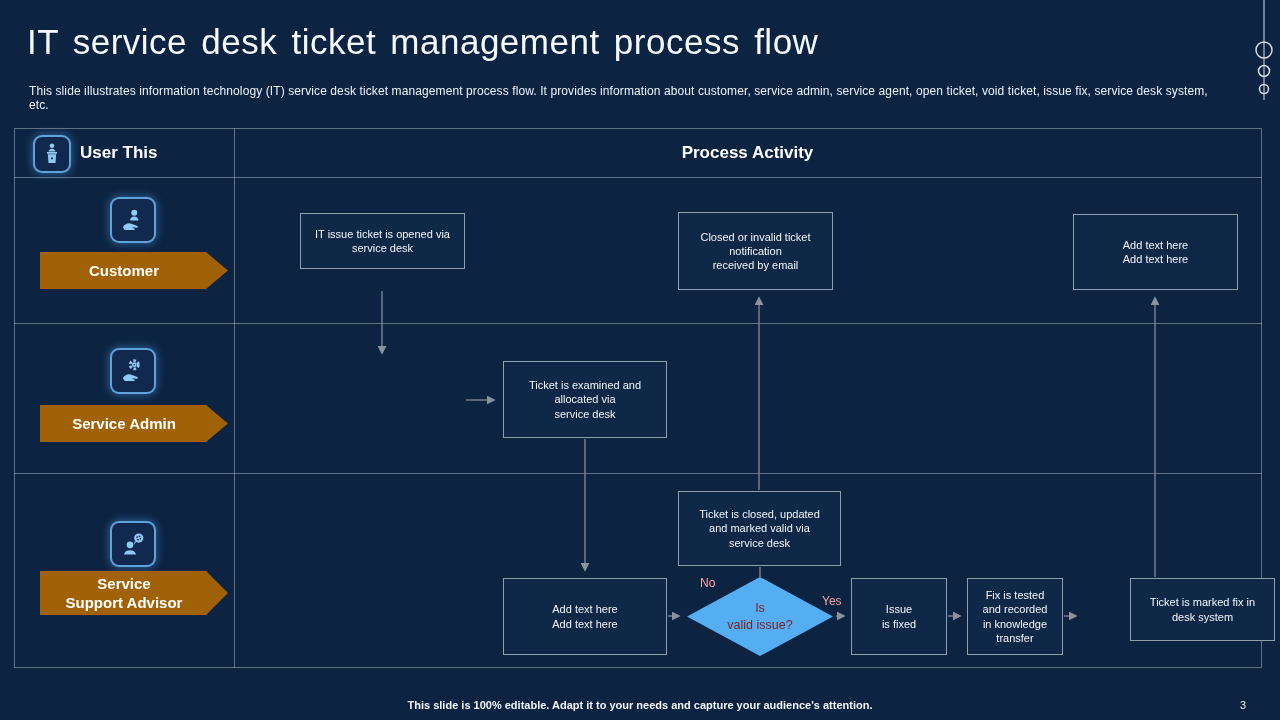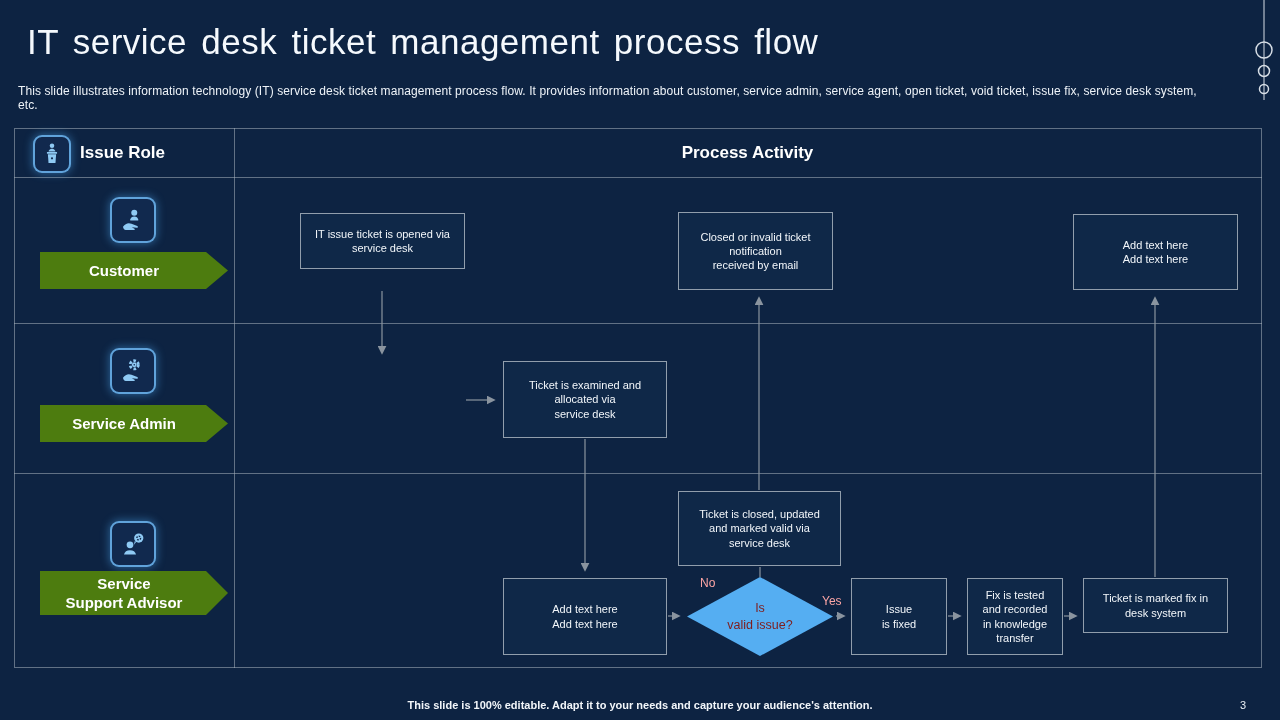--- a/index.html
+++ b/index.html
@@ -2,21 +2,21 @@
 <html><head>
 <meta charset="utf-8">
 <style>
   * { margin:0; padding:0; box-sizing:border-box; }
   html,body { width:1280px; height:720px; overflow:hidden; }
   body { font-family:"Liberation Sans", sans-serif; background:#0d2342; color:#fff; position:relative; }
   .slide { position:absolute; inset:0; width:1280px; height:720px; background:#0d2342; }
 
   
   .title { position:absolute; left:27px; top:22px; font-size:35px; font-weight:500; color:#f5f9fd; letter-spacing:.5px; word-spacing:4px; }
-  .subtitle { position:absolute; left:18px; top:84px; width:1190px; font-size:12px; font-weight:400; color:#eef3f8; letter-spacing:.1px; }
+  .subtitle { position:absolute; left:29px; top:84px; width:1190px; font-size:12px; font-weight:400; color:#eef3f8; letter-spacing:.1px; }
   .deco { position:absolute; right:2px; top:0; }
 
   
   .grid-outer { position:absolute; left:14px; top:128px; width:1248px; height:540px; border:1px solid rgba(168,178,190,.55); }
   .grid-v { position:absolute; left:234px; top:128px; width:1px; height:540px; background:rgba(168,178,190,.55); }
   .grid-h { position:absolute; left:14px; width:1248px; height:1px; background:rgba(168,178,190,.55); }
   #gh1 { top:177px; } #gh2 { top:323px; } #gh3 { top:473px; }
 
   .col-head { position:absolute; font-size:17px; font-weight:700; color:#ffffff; }
   #head-role { left:80px; top:143px; }
@@ -24,37 +24,37 @@
 
   
   .tile { position:absolute; background:#11294e; border:2px solid rgba(110,185,245,.85); border-radius:9px; box-shadow:0 0 9px 1px rgba(77,169,239,.45); display:flex; align-items:center; justify-content:center; }
   .tile svg { display:block; }
   #tile-header { left:33px; top:135px; width:38px; height:38px; }
   #tile-customer { left:110px; top:197px; width:46px; height:46px; }
   #tile-admin { left:110px; top:348px; width:46px; height:46px; }
   #tile-advisor { left:110px; top:521px; width:46px; height:46px; }
 
   
-  .banner { position:absolute; left:40px; width:188px; background:#4d7c0f; clip-path:polygon(0 0,166px 0,100% 50%,166px 100%,0 100%); display:flex; align-items:center; justify-content:center; font-size:15px; font-weight:700; color:#ffffff; text-align:center; white-space:pre-line; line-height:1.3; padding-right:20px; }
+  .banner { position:absolute; left:40px; width:188px; background:#a16207; clip-path:polygon(0 0,166px 0,100% 50%,166px 100%,0 100%); display:flex; align-items:center; justify-content:center; font-size:15px; font-weight:700; color:#ffffff; text-align:center; white-space:pre-line; line-height:1.3; padding-right:20px; }
   #banner-customer { top:252px; height:37px; }
   #banner-admin { top:405px; height:37px; }
   #banner-advisor { top:571px; height:44px; }
 
   
   .fbox { position:absolute; background:#0f2848; border:1px solid rgba(178,188,198,.8); display:flex; align-items:center; justify-content:center; text-align:center; font-size:11px; line-height:1.3; color:#f2f6fa; white-space:pre-line; padding:4px; }
   #box-a { left:300px; top:213px; width:165px; height:56px; }
   #box-b { left:678px; top:212px; width:155px; height:78px; }
   #box-c { left:1073px; top:214px; width:165px; height:76px; }
   #box-d { left:300px; top:361px; width:165px; height:77px; }
   #box-e { left:503px; top:361px; width:164px; height:77px; }
   #box-f { left:678px; top:491px; width:163px; height:75px; }
   #box-g { left:503px; top:578px; width:164px; height:77px; }
   #box-h { left:851px; top:578px; width:96px;  height:77px; }
   #box-i { left:967px; top:578px; width:96px;  height:77px; }
-  #box-j { left:1083px; top:578px; width:145px; height:55px; }
+  #box-j { left:1130px; top:578px; width:145px; height:63px; }
 
   .diamond { position:absolute; left:687px; top:577px; width:146px; height:79px; background:#55aef2; clip-path:polygon(50% 0,100% 50%,50% 100%,0 50%); display:flex; align-items:center; justify-content:center; text-align:center; font-size:12.5px; line-height:1.3; color:#7f1d1d; white-space:pre-line; }
 
   .branch-label { position:absolute; font-size:12px; color:#fca5a5; }
   #label-no  { left:700px; top:576px; }
   #label-yes { left:822px; top:594px; }
 
   .connectors { position:absolute; left:0; top:0; pointer-events:none; }
 
   
@@ -84,21 +84,21 @@
 
   <div class="tile" id="tile-header">
     <svg width="26" height="26" viewBox="0 0 24 24" fill="#8fcaf4">
       <circle cx="12" cy="4.4" r="2.1"></circle>
       <path d="M9.2 8.8c.6-1 1.6-1.6 2.8-1.6s2.2.6 2.8 1.6l.4.8H8.8z"></path>
       <rect x="7.3" y="10.2" width="9.4" height="1.5" rx=".3"></rect>
       <path d="M8.2 12.2h7.6l-.6 8H8.8z"></path>
       <circle cx="12" cy="16" r="1" fill="#11294e"></circle>
     </svg>
   </div>
-  <div class="col-head" id="head-role">Issue Role</div>
+  <div class="col-head" id="head-role">User This</div>
   <div class="col-head" id="head-activity">Process Activity</div>
 
   <div class="tile" id="tile-customer">
     <svg width="30" height="30" viewBox="0 0 24 24" fill="#8fcaf4">
       <circle cx="13" cy="6.2" r="2.4"></circle>
       <path d="M9.8 11.6a3.3 3.3 0 0 1 6.4 0v.8H9.8z"></path>
       <path d="M4 17.4c1.8-2.6 4.2-3.4 6.8-2.4l4.6 1.7c.9.35.6 1.6-.4 1.5l-4-.5 2.2 1.2c.5.3.3 1-.3 1H6.2c-1.2 0-2-.9-2.2-2.5z"></path>
     </svg>
   </div>
   <div class="tile" id="tile-admin">

